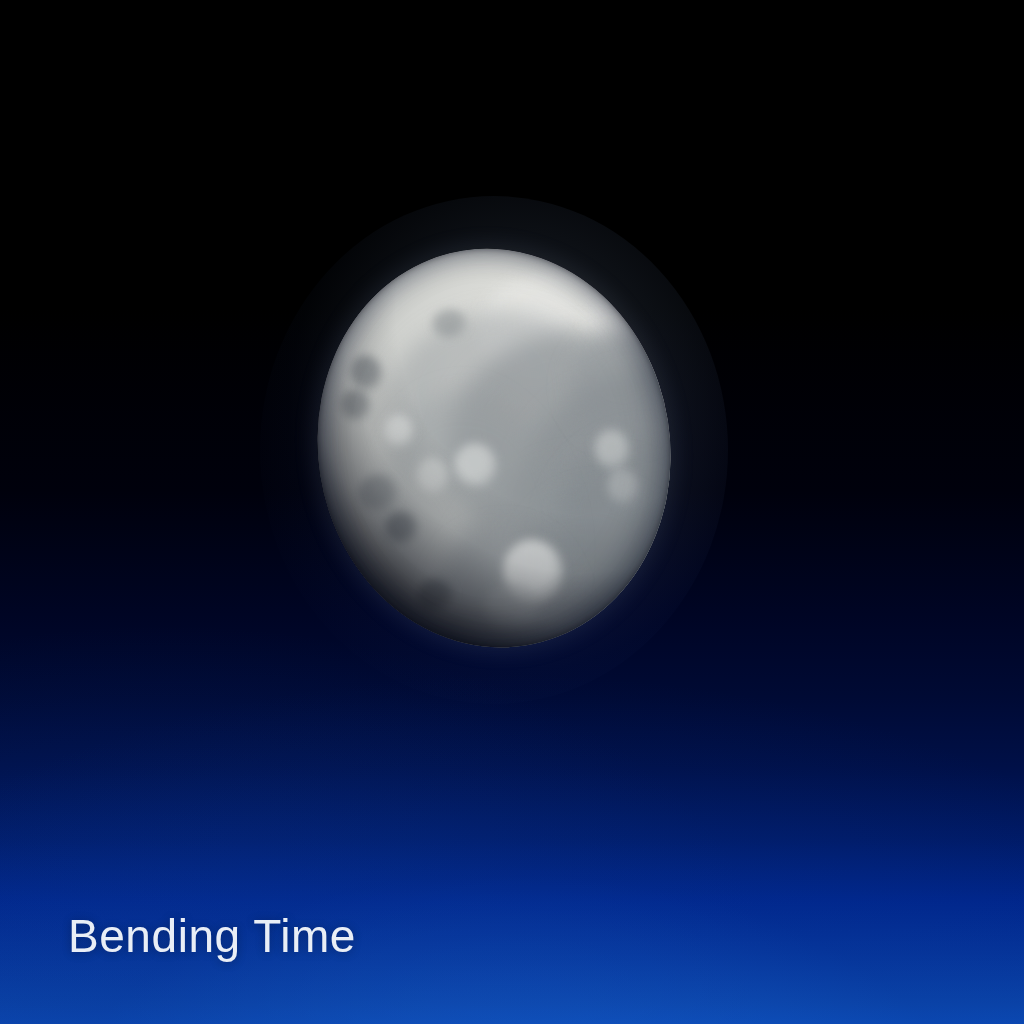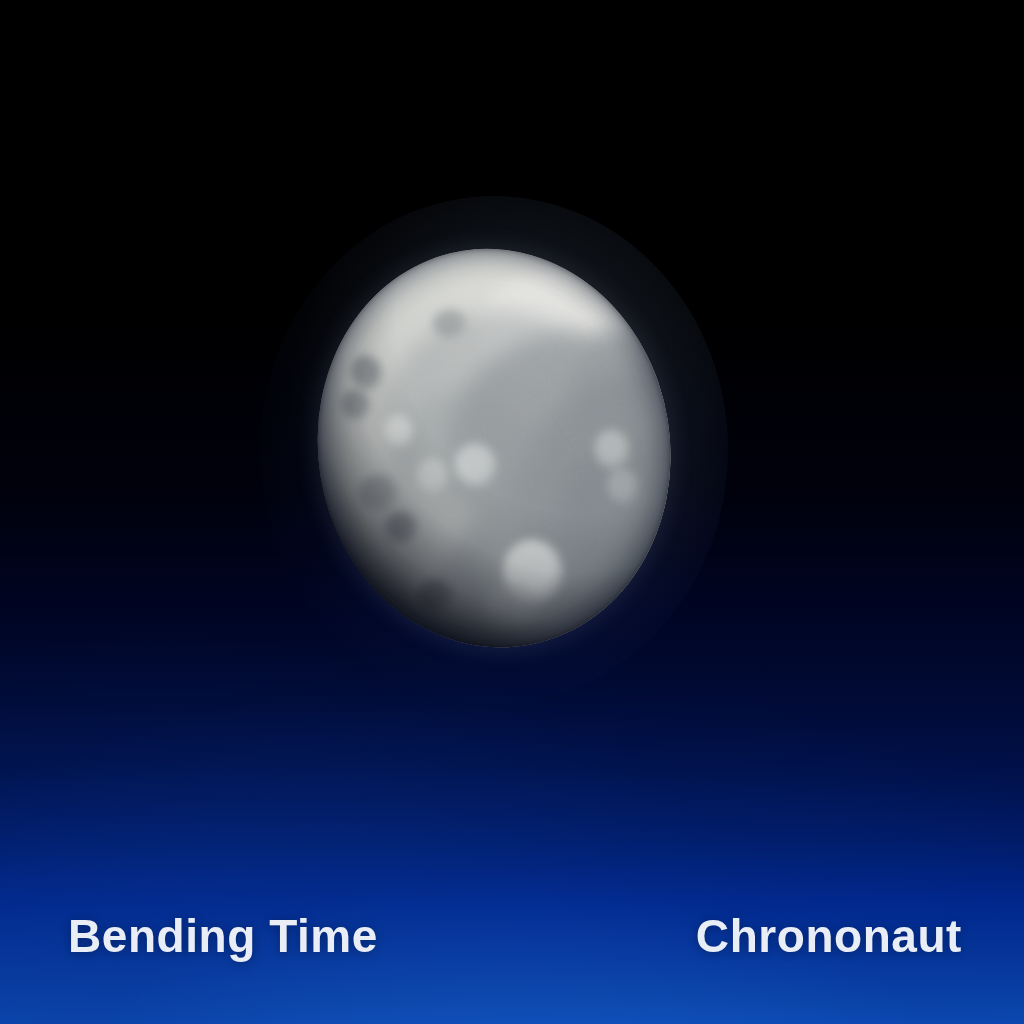--- a/index.html
+++ b/index.html
@@ -157,21 +157,21 @@
     align-items: center;
     justify-content: space-between;
     padding: 0 62px 26px 68px;
     box-sizing: border-box;
   }
 
   .caption-text {
     color: #e9eef6;
     font-family: "Liberation Sans", sans-serif;
     font-size: 46px;
-    font-weight: 700;
+    font-weight: 400;
     letter-spacing: 0.012em;
     line-height: 1;
     white-space: nowrap;
     text-shadow: 0 1px 10px rgba(0,0,0,0.30);
   }
 </style>
 </head>
 <body>
 
 <div id="album-cover">
@@ -210,16 +210,15 @@
           <div class="crater" style="left: 22%; top: 80%; width: 10%; height: 8%; background: radial-gradient(circle at 45% 40%, rgba(86, 92, 98, 0.48) 0%, rgba(86, 92, 98, 0.48) 45%, rgba(0, 0, 0, 0) 100%);"></div>
         </div>
       <div id="moon-terminator"></div>
       <div id="moon-limb"></div>
       <div id="moon-softedge"></div>
     </div>
   </div>
 
   <div id="caption-bar">
     <div class="caption-text">Bending Time</div>
-    <div class="caption-text">Chrononaut</div>
   </div>
 
 </div>
 
 </body></html>

